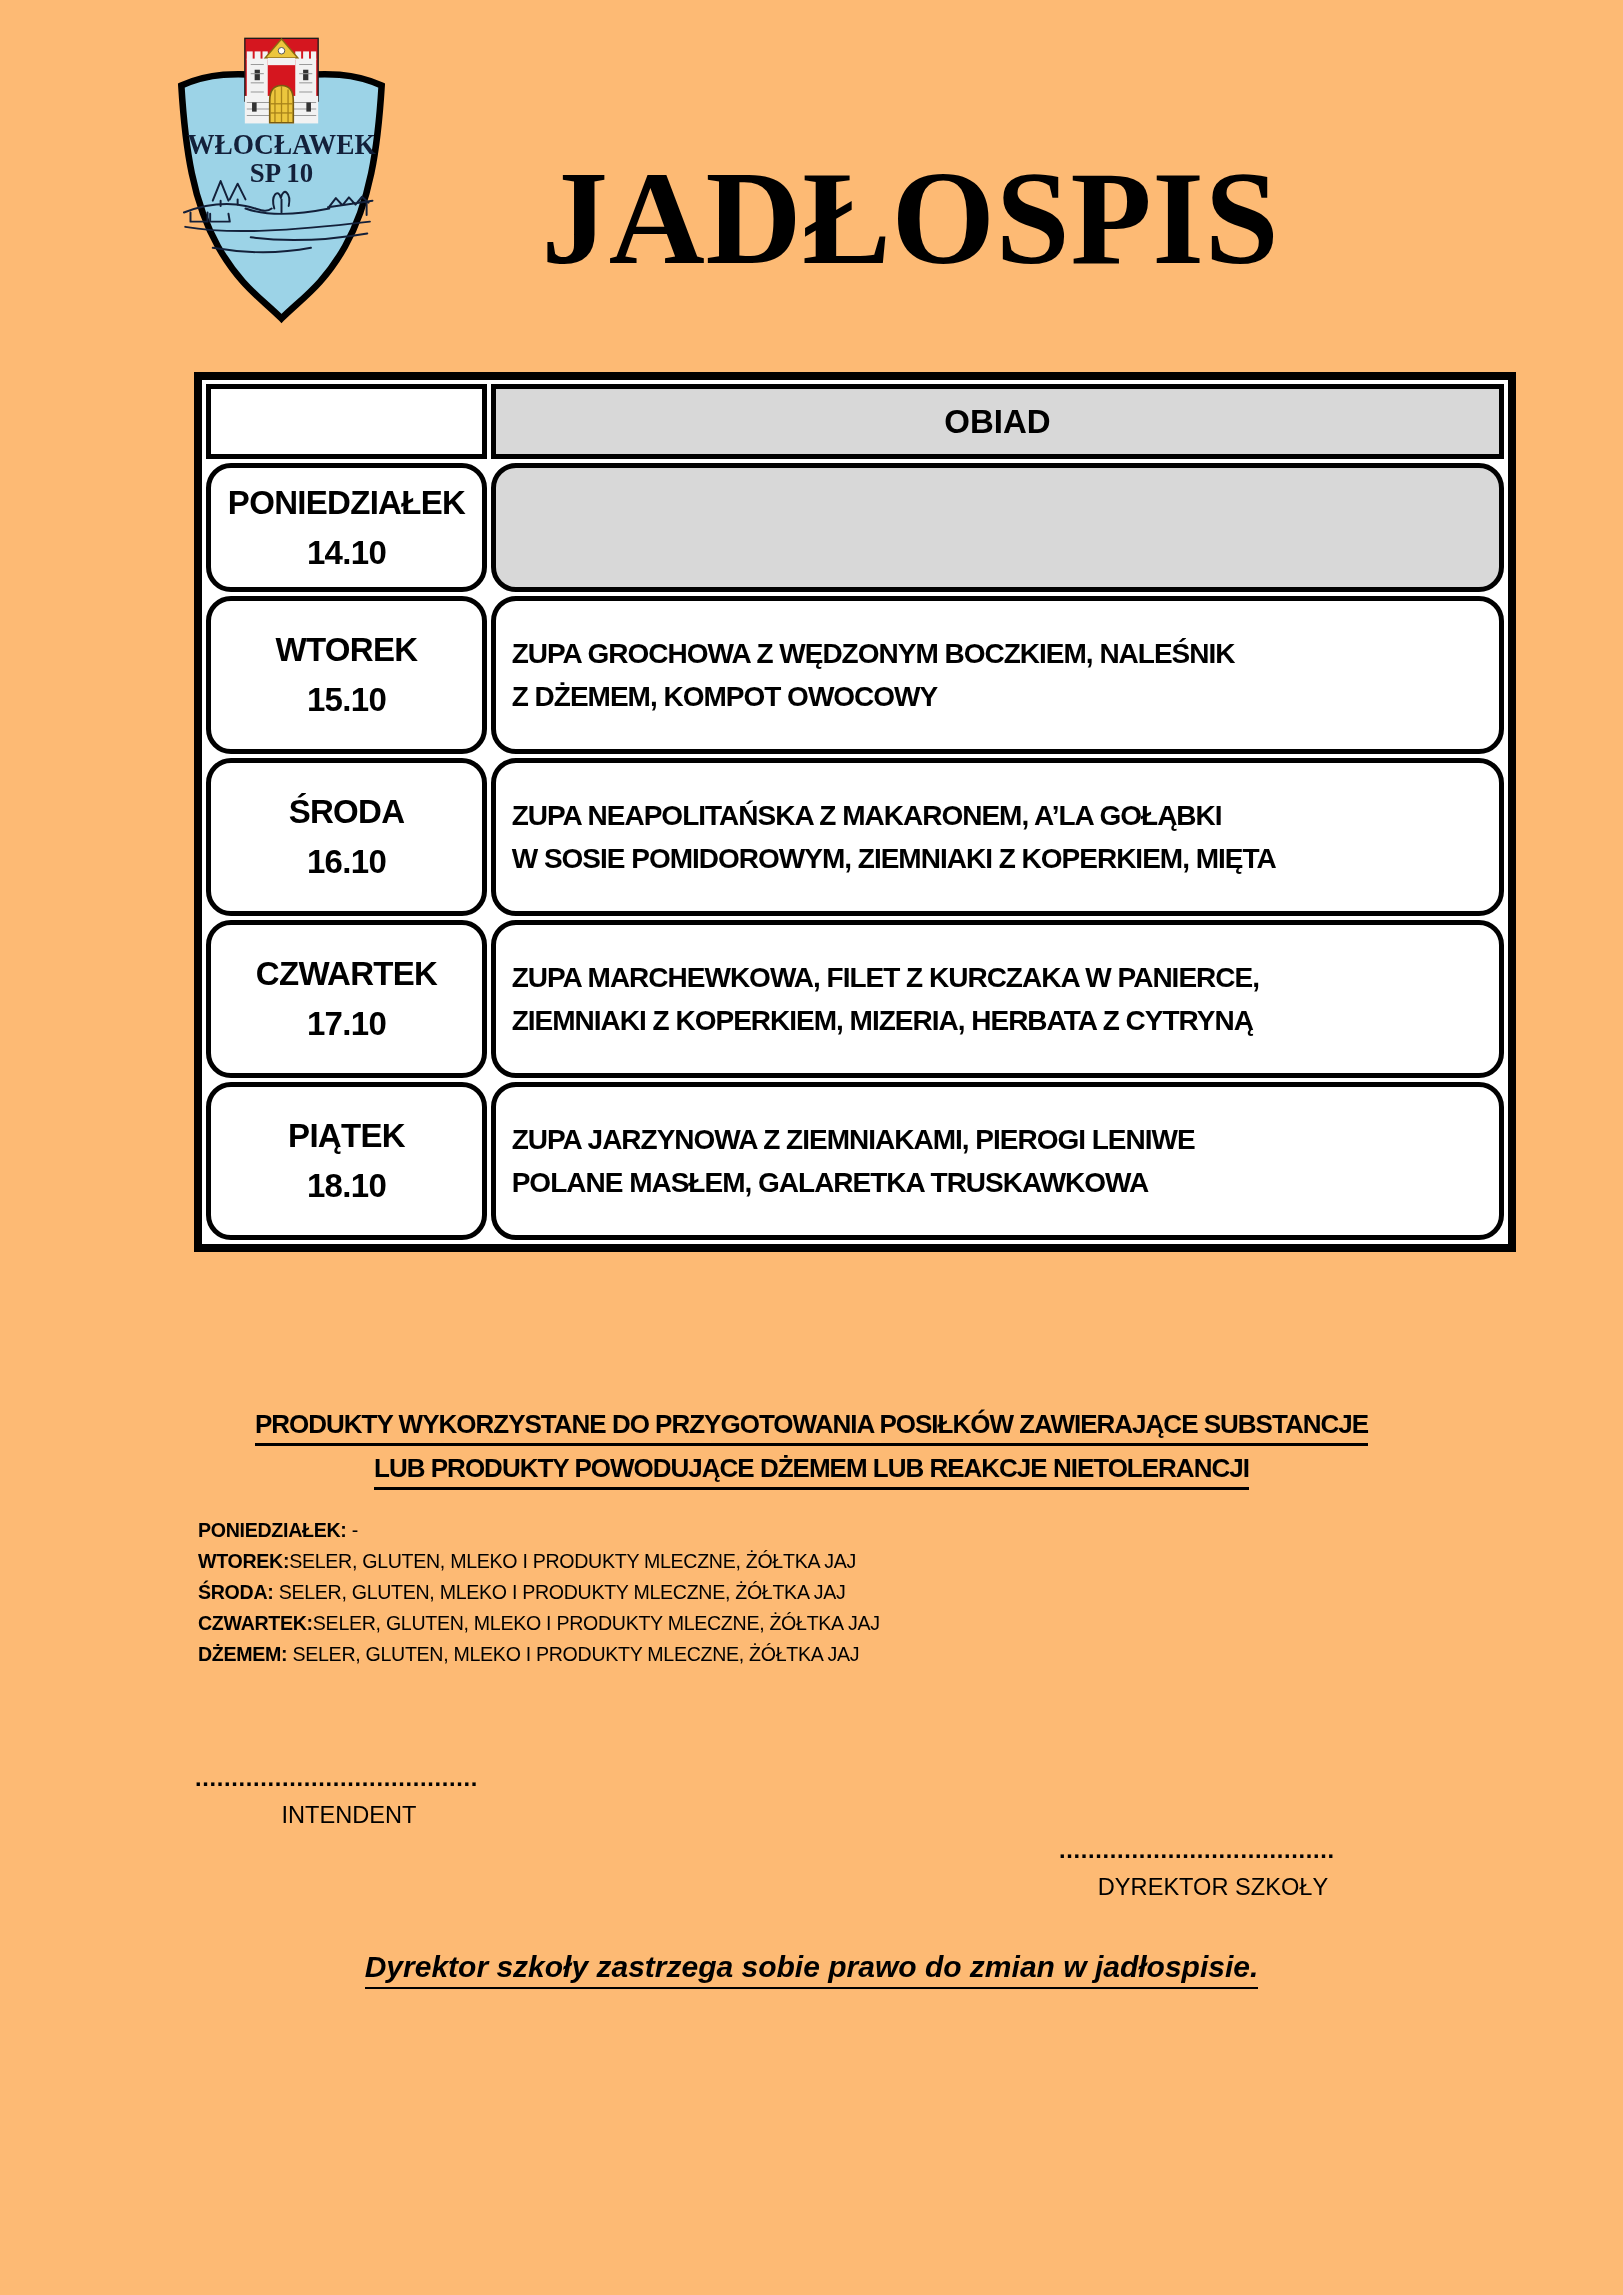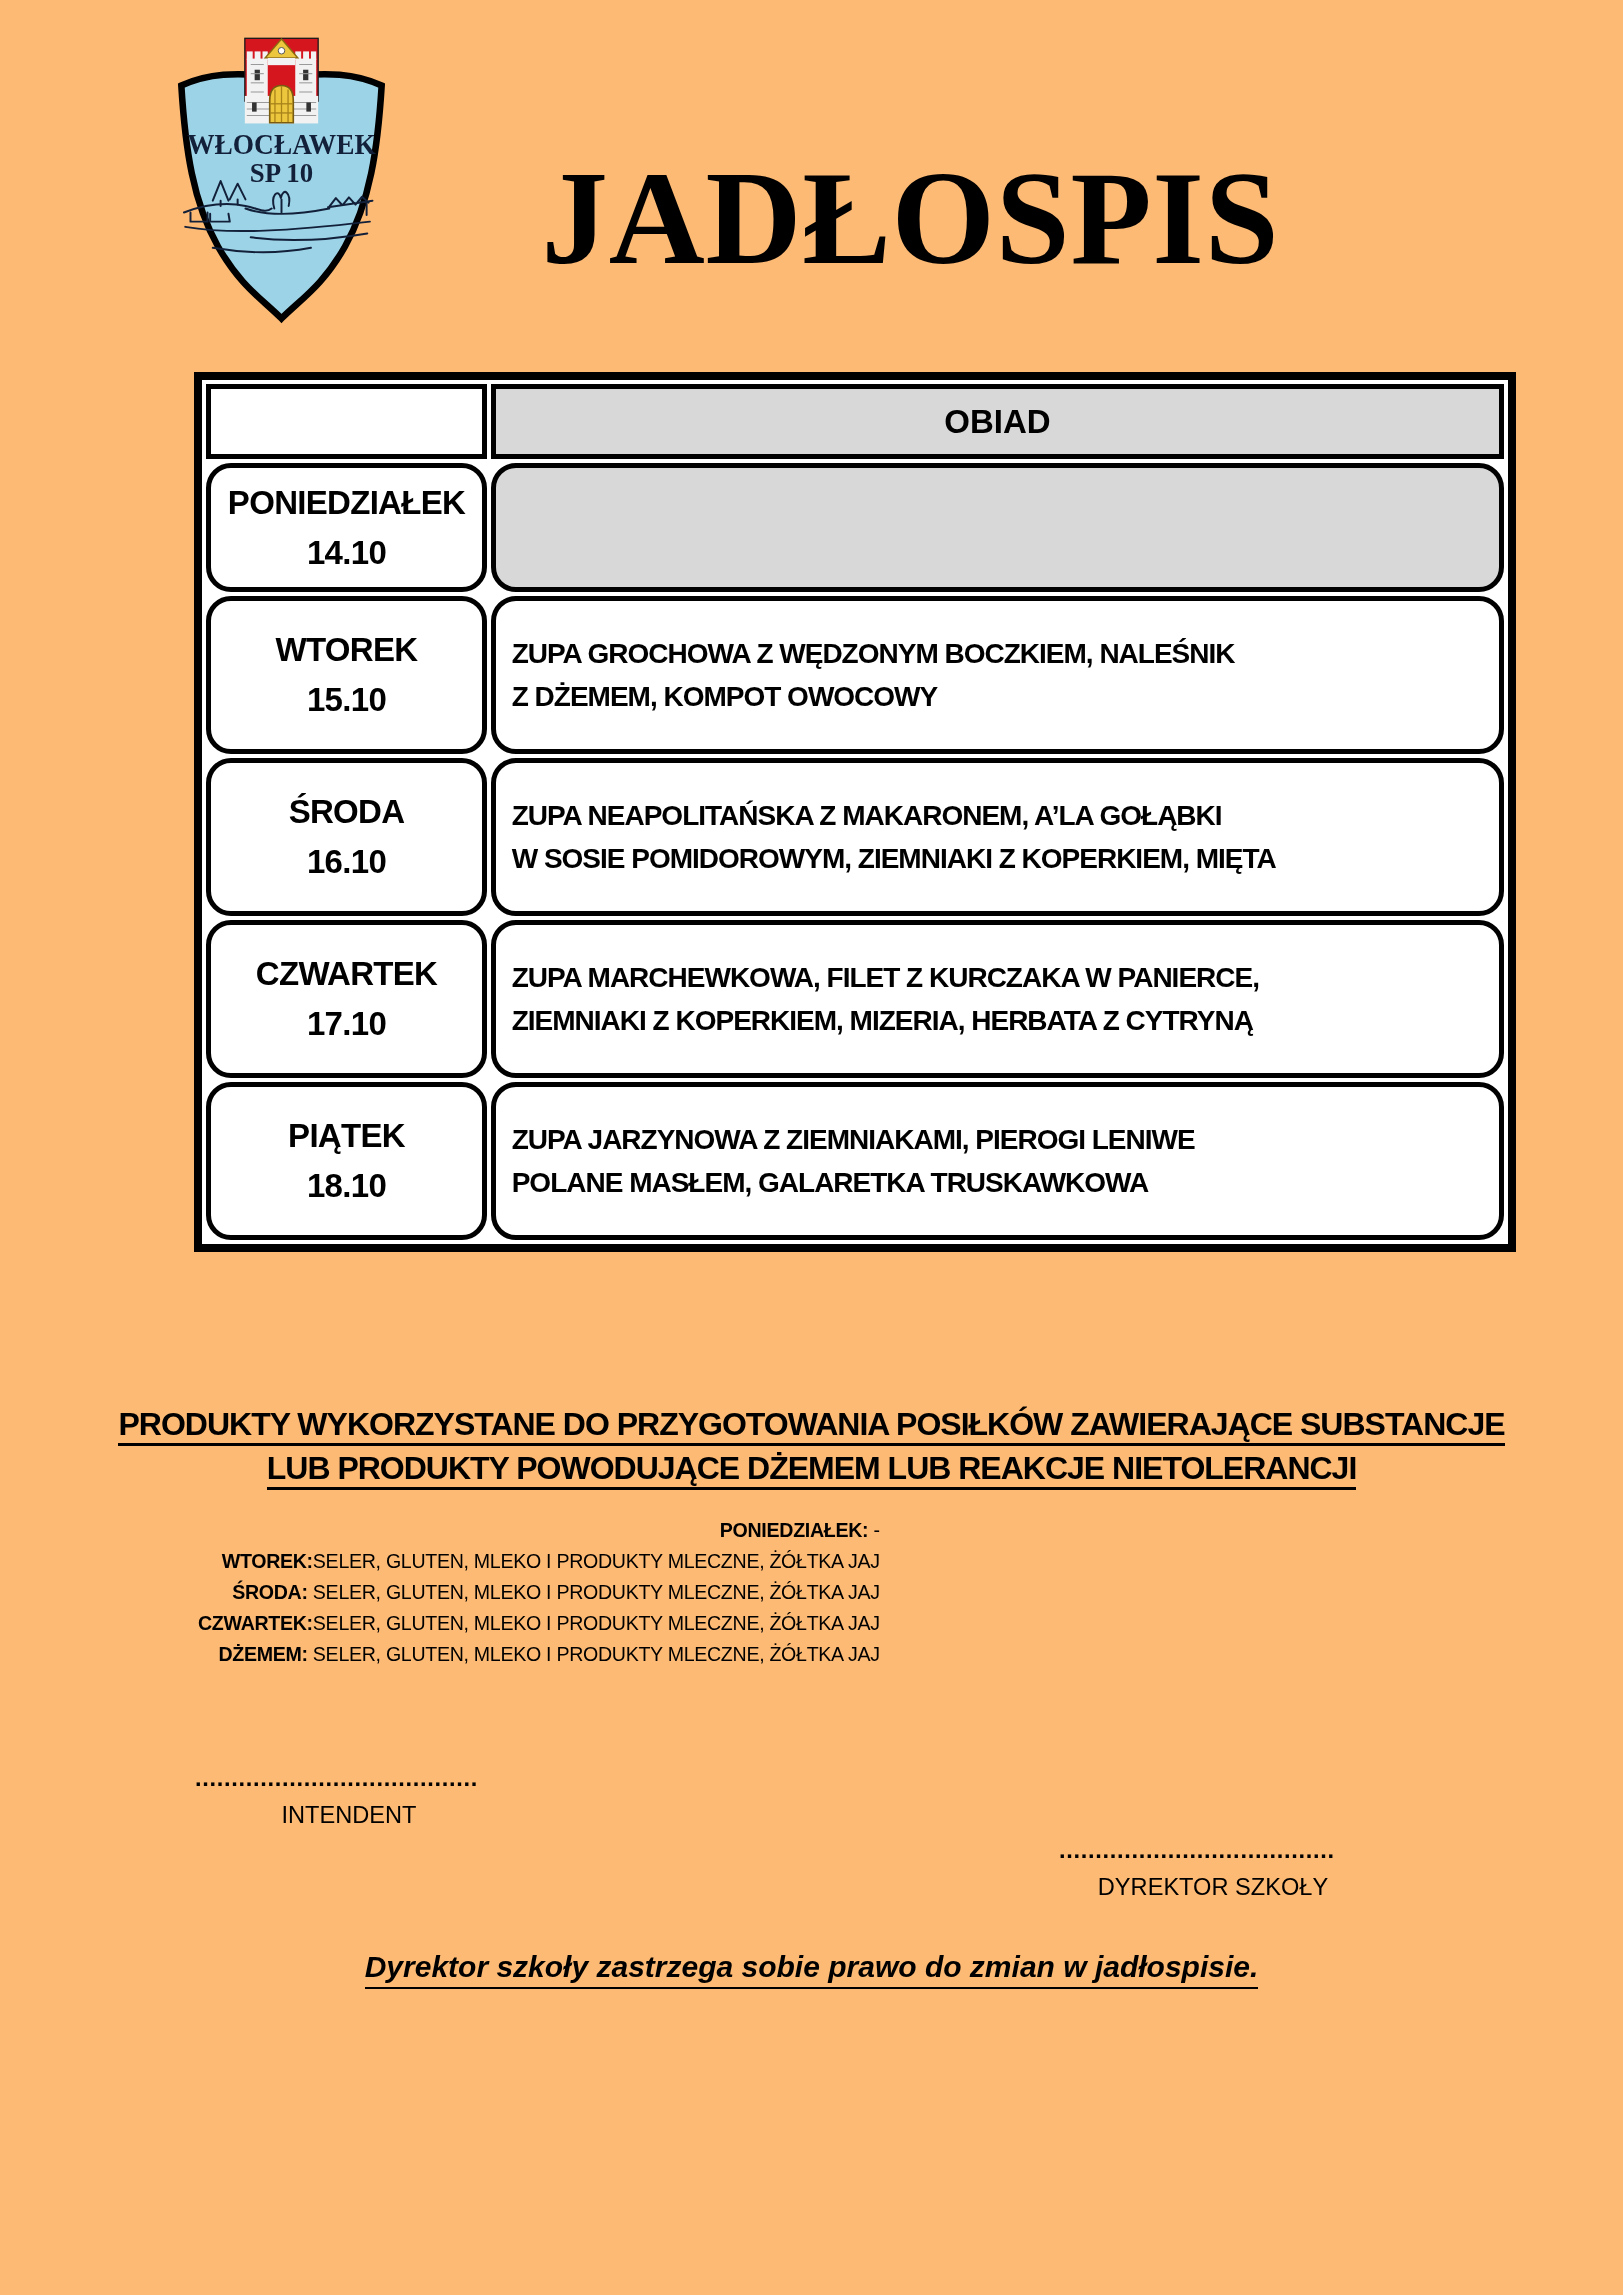--- a/index.html
+++ b/index.html
@@ -35,28 +35,28 @@
   tr.menu-row.first td{height:129px;}
   .day-line{font-weight:bold; font-size:33px; line-height:50px; letter-spacing:-0.7px;}
   td.meal{padding-left:15.7px; padding-right:5.2px;}
   td.meal.shaded{background:var(--cell-gray);}
   .meal-line{
     font-weight:bold; font-size:28px; line-height:43px; letter-spacing:-1px; white-space:nowrap;
   }
   
   .allergen-heading{
     position:absolute; left:0; top:1407px; width:1623px; text-align:center;
-    font-weight:bold; font-size:32px; line-height:34px; letter-spacing:-1px;
+    font-weight:bold; font-size:26px; line-height:34px; letter-spacing:-1px;
   }
   .allergen-heading .u{
     display:inline-block; border-bottom:3.3px solid #000; padding-bottom:2px;
     margin-bottom:5.2px; white-space:nowrap;
   }
   .allergen-list{position:absolute; left:198px; top:1515px;}
-  .allergen-line{font-size:19.6px; line-height:31px; letter-spacing:-0.3px; white-space:nowrap;text-align:right;}
+  .allergen-line{font-size:19.6px; line-height:31px; letter-spacing:-0.3px; white-space:nowrap;}
   .allergen-day{font-weight:bold;}
   
   .sig{position:absolute; width:308px;}
   .sig-left{left:195px; top:1765px;}
   .sig-right{left:1059px; top:1837px;}
   .sig .dots{font-weight:bold; font-size:23.6px; line-height:26px; letter-spacing:0.7px; white-space:nowrap;}
   .sig .sig-label{margin-top:10.5px; text-align:center; font-size:23.6px; line-height:26px;}
   
   .footer-note{position:absolute; left:0; top:1950px; width:1623px; text-align:center;}
   .footer-note span{

